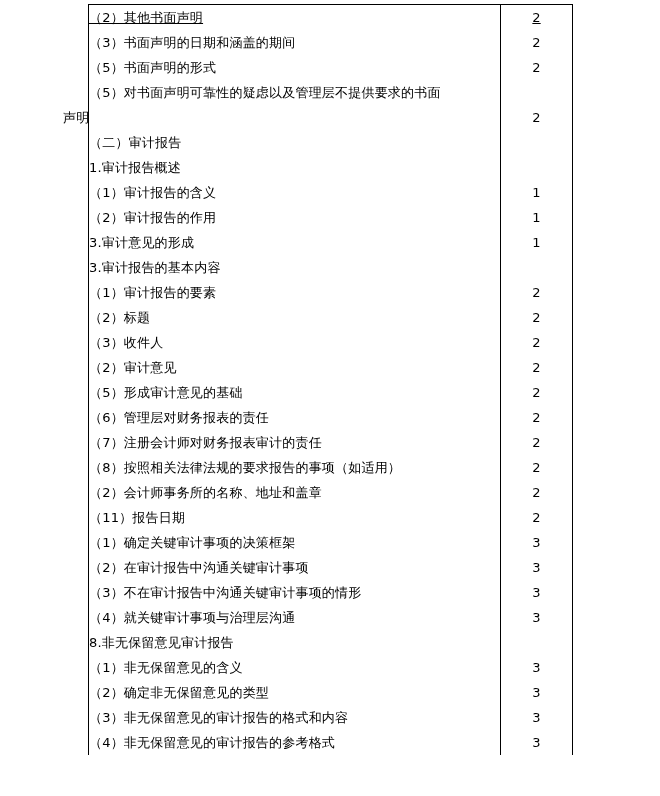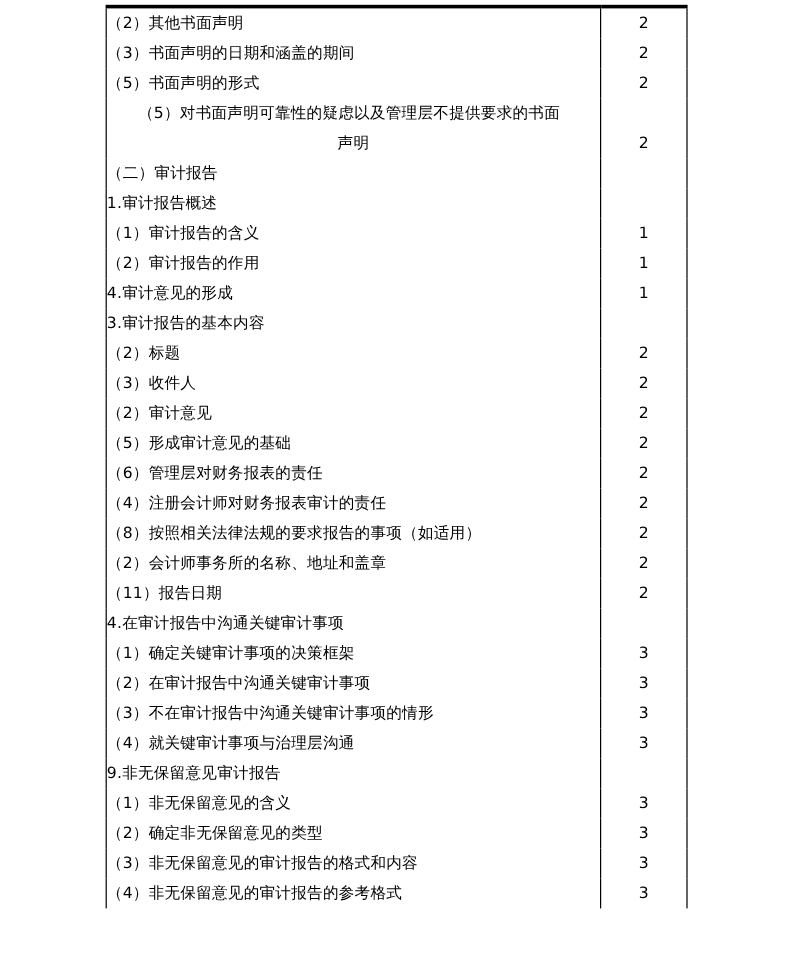--- a/index.html
+++ b/index.html
@@ -32,39 +32,38 @@
   .doc-table col.c-level { width: 72px; }
 
   .doc-table td {
     border-left: 1px solid #000;
     border-right: 1px solid #000;
     border-top: none;
     border-bottom: none;
     padding: 0;
     vertical-align: top;
   }
-  .doc-table tr:first-child td { border-top: 3px solid #000000; }
+  .doc-table tr:first-child td { border-top: 1px solid #000000; text-decoration: underline; }
   .doc-table tr:last-child td { border-bottom: none; }
 
   .cell-item {
     font-size: 13px;
     line-height: 25px;
     height: 25px;
     padding-left: 26px;
     white-space: nowrap;
     letter-spacing: 0.2px;
   }
   .cell-item.wrap {
     white-space: normal;
     height: auto;
-    padding-left: 26px;
     text-indent: 0;
   }
   .cell-item.wrap .l1 { display: block; }
-  .cell-item.wrap .l2 { display: block; margin-left: -26px; text-align: center; }
+  .cell-item.wrap .l2 { display: block; margin-left: -26px; }
 
   .cell-level {
     font-size: 13px;
     line-height: 25px;
     height: 25px;
     text-align: center;
   }
   .cell-level.tall { line-height: 25px; }
   .cell-level .spacer { display: block; height: 25px; }
 </style>
@@ -119,29 +118,33 @@
         <td class="cell-item">（1）审计报告的含义</td>
         <td class="cell-level">1</td>
       </tr>
 
       <tr>
         <td class="cell-item">（2）审计报告的作用</td>
         <td class="cell-level">1</td>
       </tr>
 
       <tr>
-        <td class="cell-item">4.审计意见的形成</td>
+        <td class="cell-item">3.审计意见的形成</td>
         <td class="cell-level">1</td>
       </tr>
 
       <tr>
         <td class="cell-item">3.审计报告的基本内容</td>
         <td class="cell-level"></td>
       </tr>
 
+      <tr>
+        <td class="cell-item">（1）审计报告的要素</td>
+        <td class="cell-level">2</td>
+      </tr>
 
       <tr>
         <td class="cell-item">（2）标题</td>
         <td class="cell-level">2</td>
       </tr>
 
       <tr>
         <td class="cell-item">（3）收件人</td>
         <td class="cell-level">2</td>
       </tr>
@@ -155,44 +158,40 @@
         <td class="cell-item">（5）形成审计意见的基础</td>
         <td class="cell-level">2</td>
       </tr>
 
       <tr>
         <td class="cell-item">（6）管理层对财务报表的责任</td>
         <td class="cell-level">2</td>
       </tr>
 
       <tr>
-        <td class="cell-item">（4）注册会计师对财务报表审计的责任</td>
+        <td class="cell-item">（7）注册会计师对财务报表审计的责任</td>
         <td class="cell-level">2</td>
       </tr>
 
       <tr>
         <td class="cell-item">（8）按照相关法律法规的要求报告的事项（如适用）</td>
         <td class="cell-level">2</td>
       </tr>
 
 
       <tr>
         <td class="cell-item">（2）会计师事务所的名称、地址和盖章</td>
         <td class="cell-level">2</td>
       </tr>
 
       <tr>
         <td class="cell-item">（11）报告日期</td>
         <td class="cell-level">2</td>
       </tr>
 
-      <tr>
-        <td class="cell-item">4.在审计报告中沟通关键审计事项</td>
-        <td class="cell-level"></td>
-      </tr>
 
       <tr>
         <td class="cell-item">（1）确定关键审计事项的决策框架</td>
         <td class="cell-level">3</td>
       </tr>
 
       <tr>
         <td class="cell-item">（2）在审计报告中沟通关键审计事项</td>
         <td class="cell-level">3</td>
       </tr>
@@ -201,21 +200,21 @@
         <td class="cell-item">（3）不在审计报告中沟通关键审计事项的情形</td>
         <td class="cell-level">3</td>
       </tr>
 
       <tr>
         <td class="cell-item">（4）就关键审计事项与治理层沟通</td>
         <td class="cell-level">3</td>
       </tr>
 
       <tr>
-        <td class="cell-item">9.非无保留意见审计报告</td>
+        <td class="cell-item">8.非无保留意见审计报告</td>
         <td class="cell-level"></td>
       </tr>
 
       <tr>
         <td class="cell-item">（1）非无保留意见的含义</td>
         <td class="cell-level">3</td>
       </tr>
 
       <tr>
         <td class="cell-item">（2）确定非无保留意见的类型</td>

